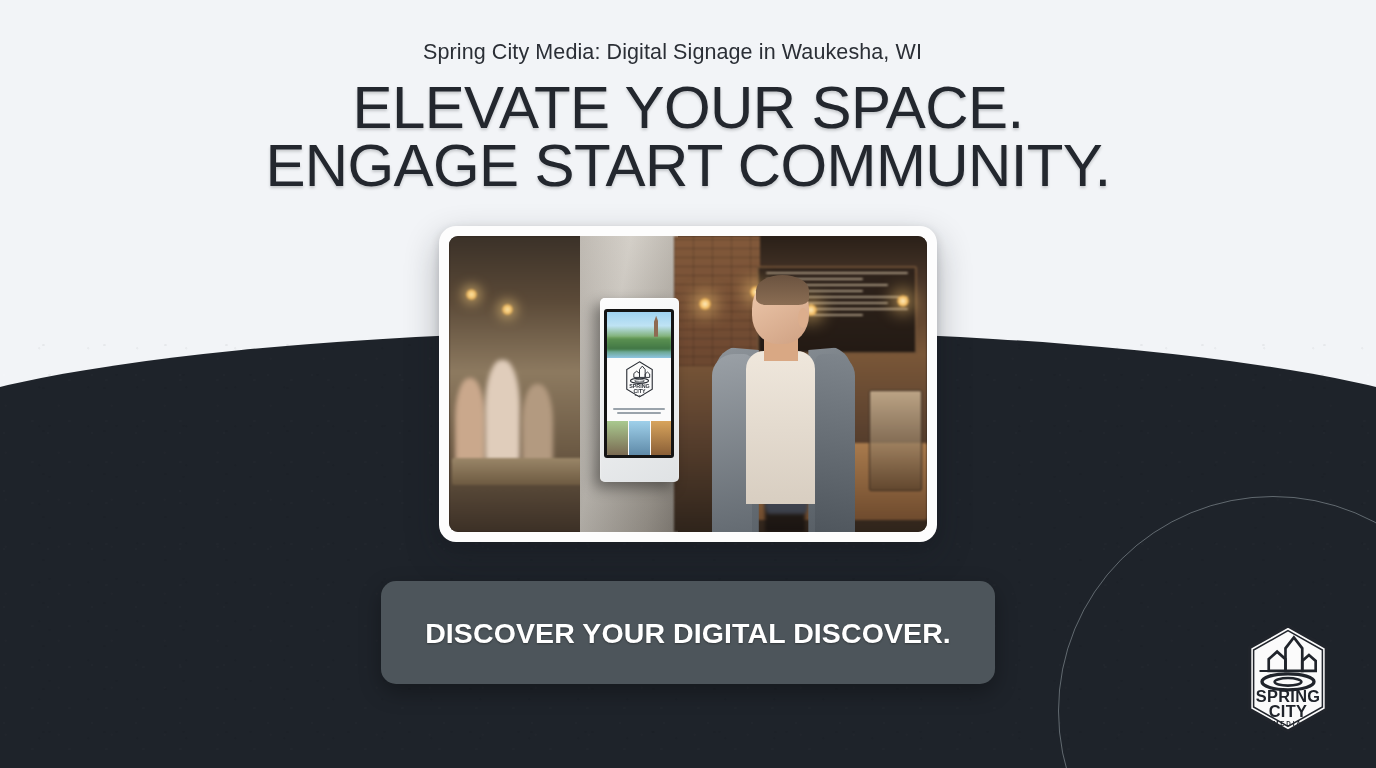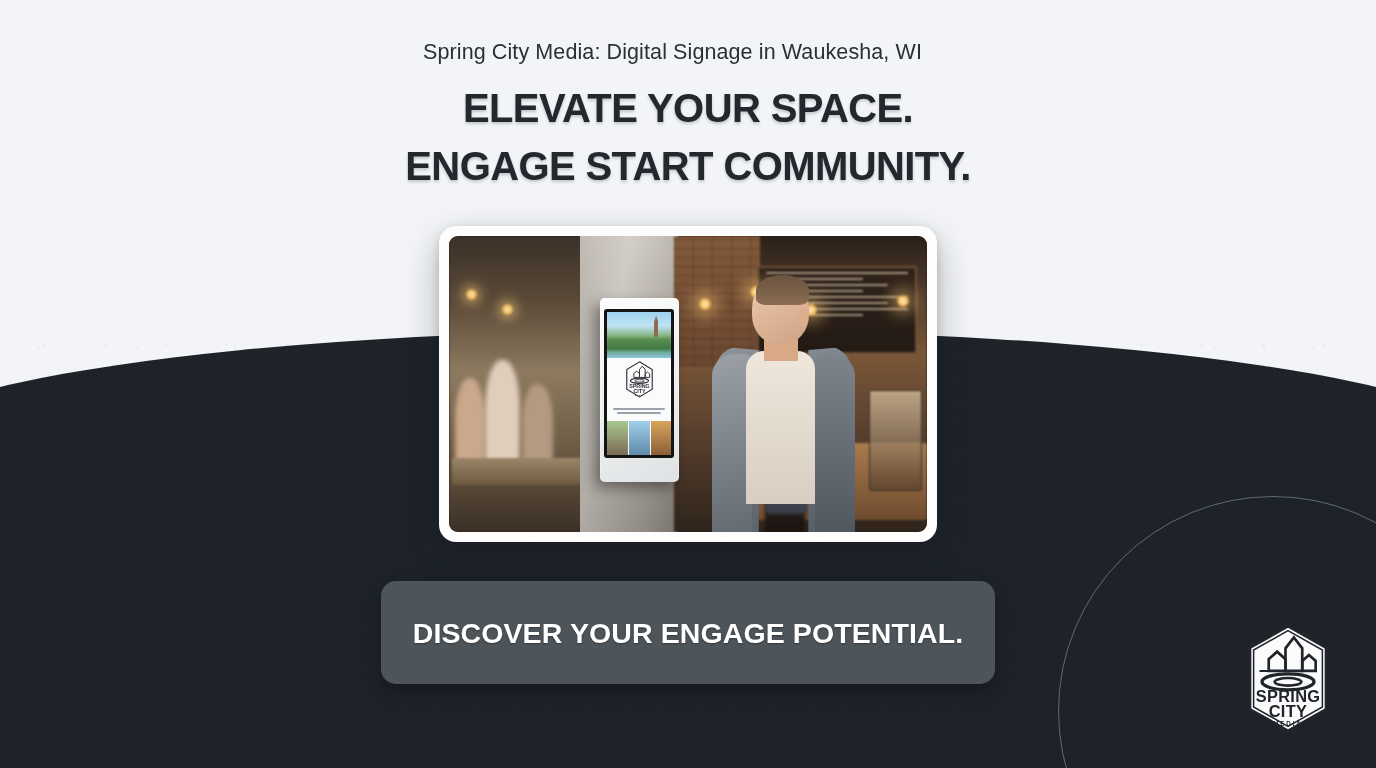--- a/index.html
+++ b/index.html
@@ -64,21 +64,21 @@
   
   .eyebrow {
     position:absolute; left:0; top:40px; width:1345px;
     text-align:center;
     font-size:21.5px; font-weight:400; letter-spacing:.1px;
     color:#2b2f36;
   }
   .headline {
     position:absolute; left:0; top:79px; width:1376px;
     text-align:center;
-    font-size:40px; font-weight:700;
+    font-size:60px; font-weight:400;
     line-height:58px; letter-spacing:-.6px;
     color:#23272e;
     text-shadow:0 2px 3px rgba(30,35,42,.22);
   }
   .headline .ln { display:block; }
 
   
   .photo-card {
     position:absolute;
     left:439px; top:226px;
@@ -419,21 +419,21 @@
           <span class="hair"></span>
           <span class="ear"></span>
         </div>
 
       </div>
     </div>
   </div>
 
   <div class="cta">
     <div class="cta-text">
-      <span class="ln">DISCOVER YOUR ENGAGE POTENTIAL.</span>
+      <span class="ln">DISCOVER YOUR DIGITAL DISCOVER.</span>
     </div>
   </div>
 
 
   <svg class="logo-badge" viewBox="0 0 100 130">
     <path d="M50 2 L96 28 L96 102 L50 128 L4 102 L4 28 Z" fill="#fbfbfb"></path>
     <path d="M50 2 L96 28 L96 102 L50 128 L4 102 L4 28 Z" fill="none" stroke="#20242b" stroke-width="4.5"></path>
     <path d="M50 8 L91 31 L91 99 L50 122 L9 99 L9 31 Z" fill="none" stroke="#20242b" stroke-width="1.8"></path>
     <path d="M27 56 L27 42 L37 33 L47 42 L47 56 Z" fill="none" stroke="#20242b" stroke-width="3.2"></path>
     <path d="M47 56 L47 29 L57 16 L67 29 L67 56 Z" fill="none" stroke="#20242b" stroke-width="3.2"></path>

